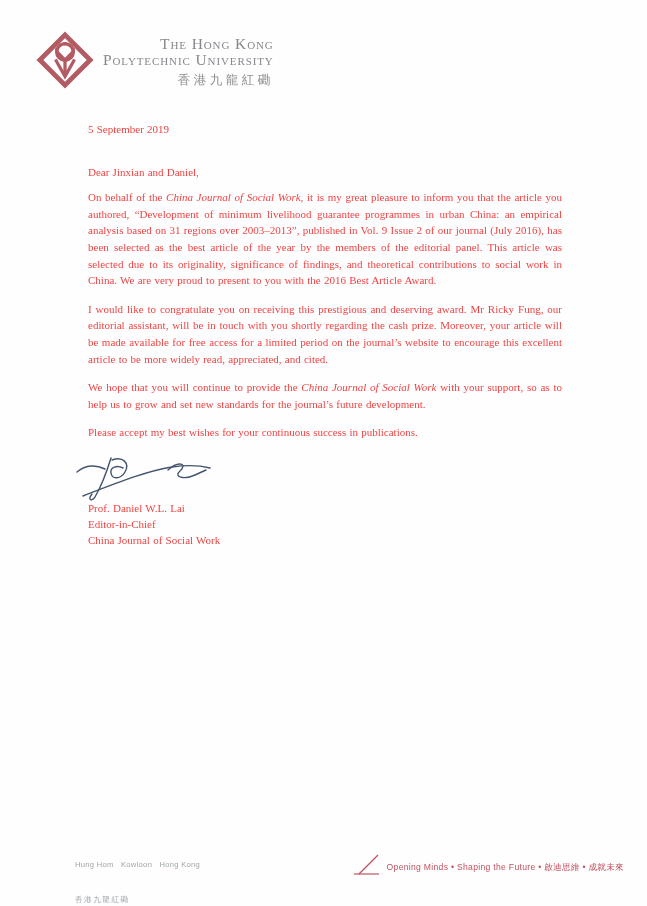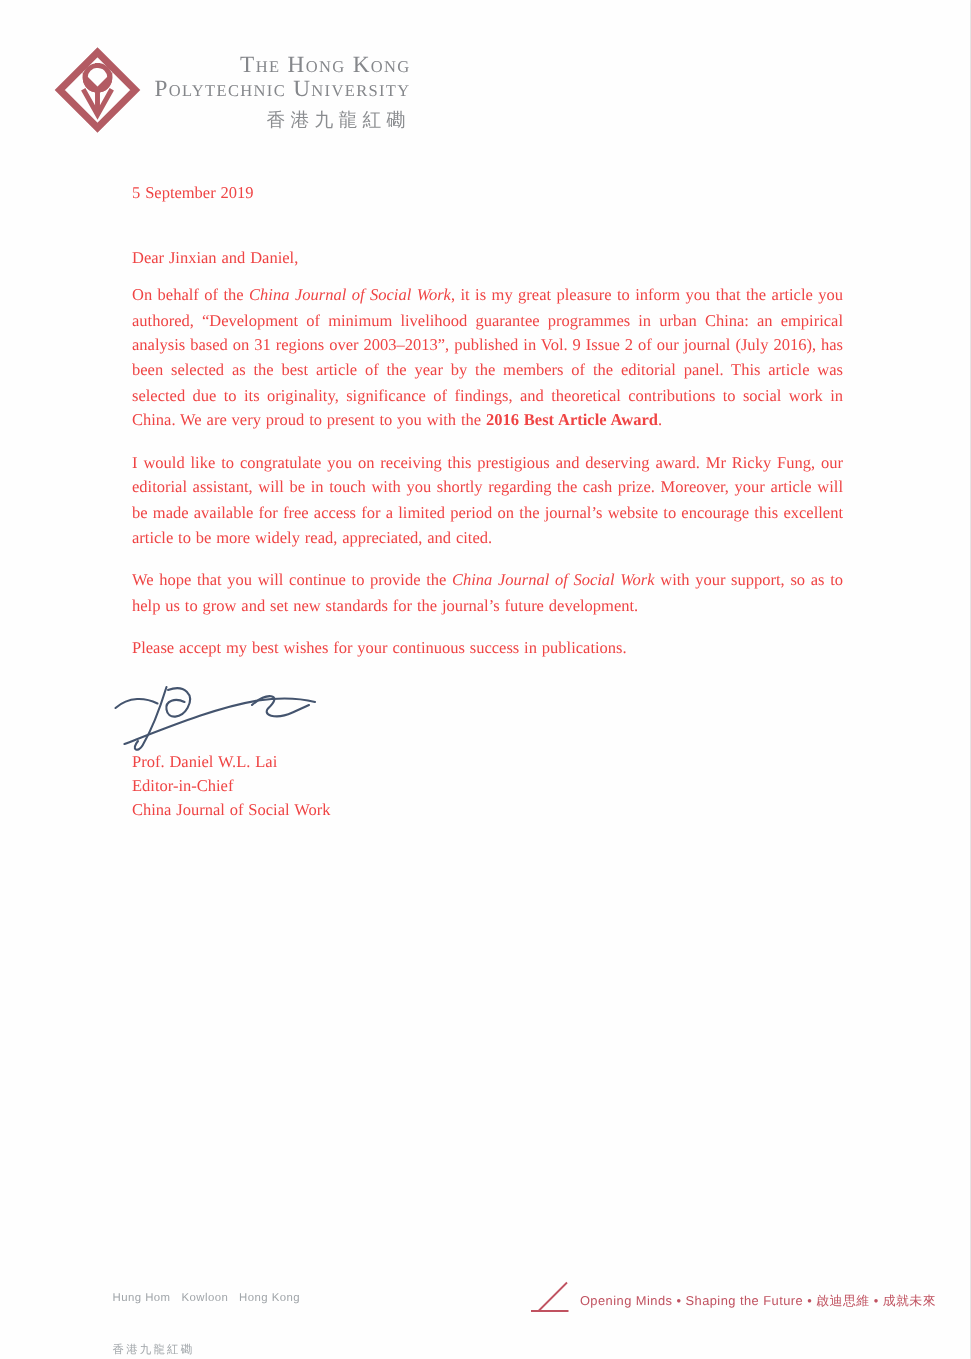--- a/index.html
+++ b/index.html
@@ -27,21 +27,21 @@
   
   .letter {
     position:absolute; left:88px; top:121px; width:474px;
     color:#ef4444; font-size:11px; line-height:16.6px;
     word-spacing:0.5px;
   }
   .date { margin:0 0 26px 0; }
   .salutation { margin:0 0 9px 0; }
   .para { text-align:justify; margin:0 0 12px 0; }
   .i { font-style:italic; }
-  .b { font-weight:bold; }
+  .b { font-weight:normal; }
   .closing { margin:4px 0 0 0; }
   .sig-block { position:relative; height:48px; margin-top:2px; }
   .sig-svg { position:absolute; left:-14px; top:0; }
   .signer div { line-height:15.8px; }
 
   
   .footer-left {
     position:absolute; left:75px; top:836px;
     font-family:"Liberation Sans", sans-serif;
     font-size:7.6px; line-height:11.6px; letter-spacing:0.3px;

